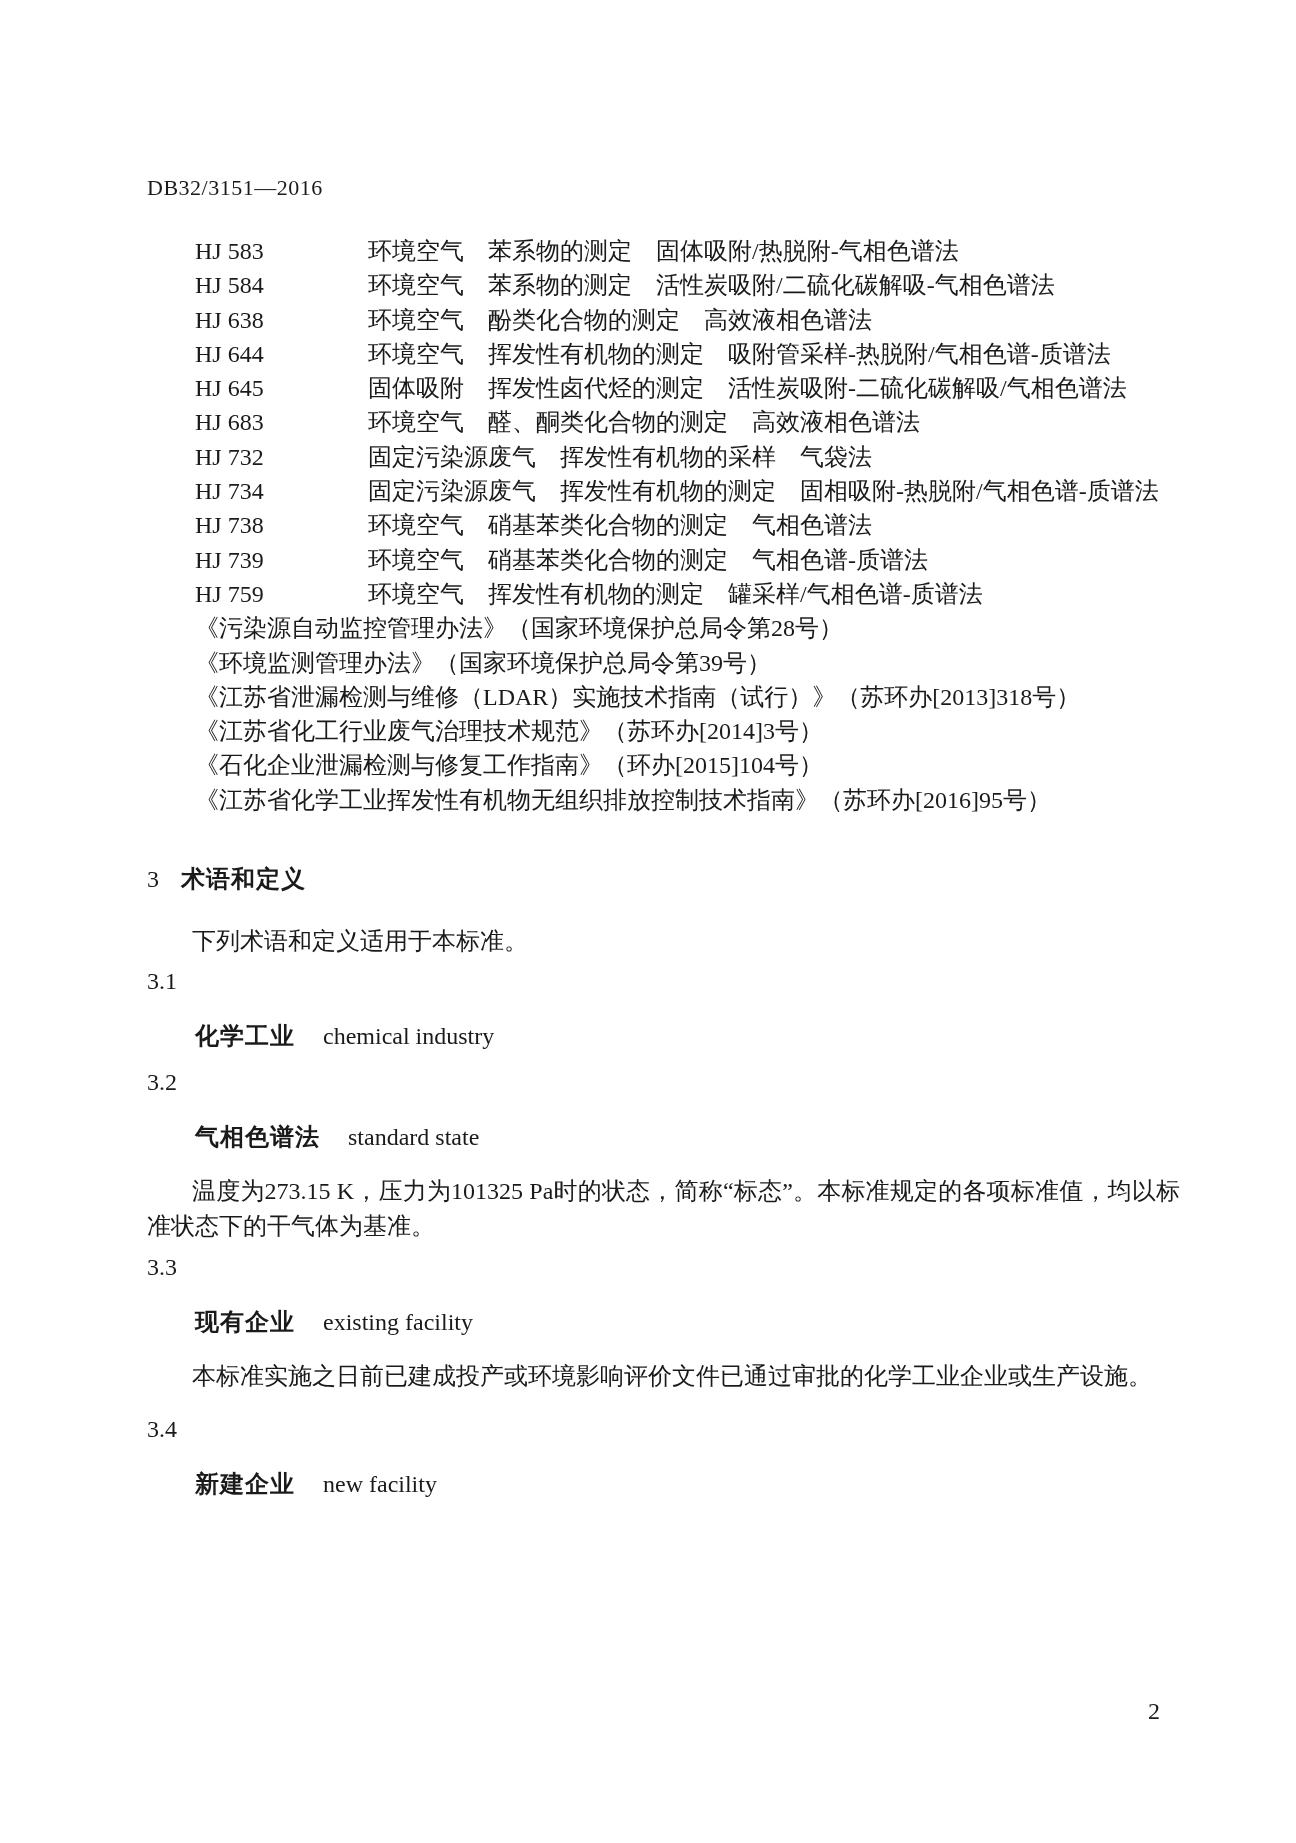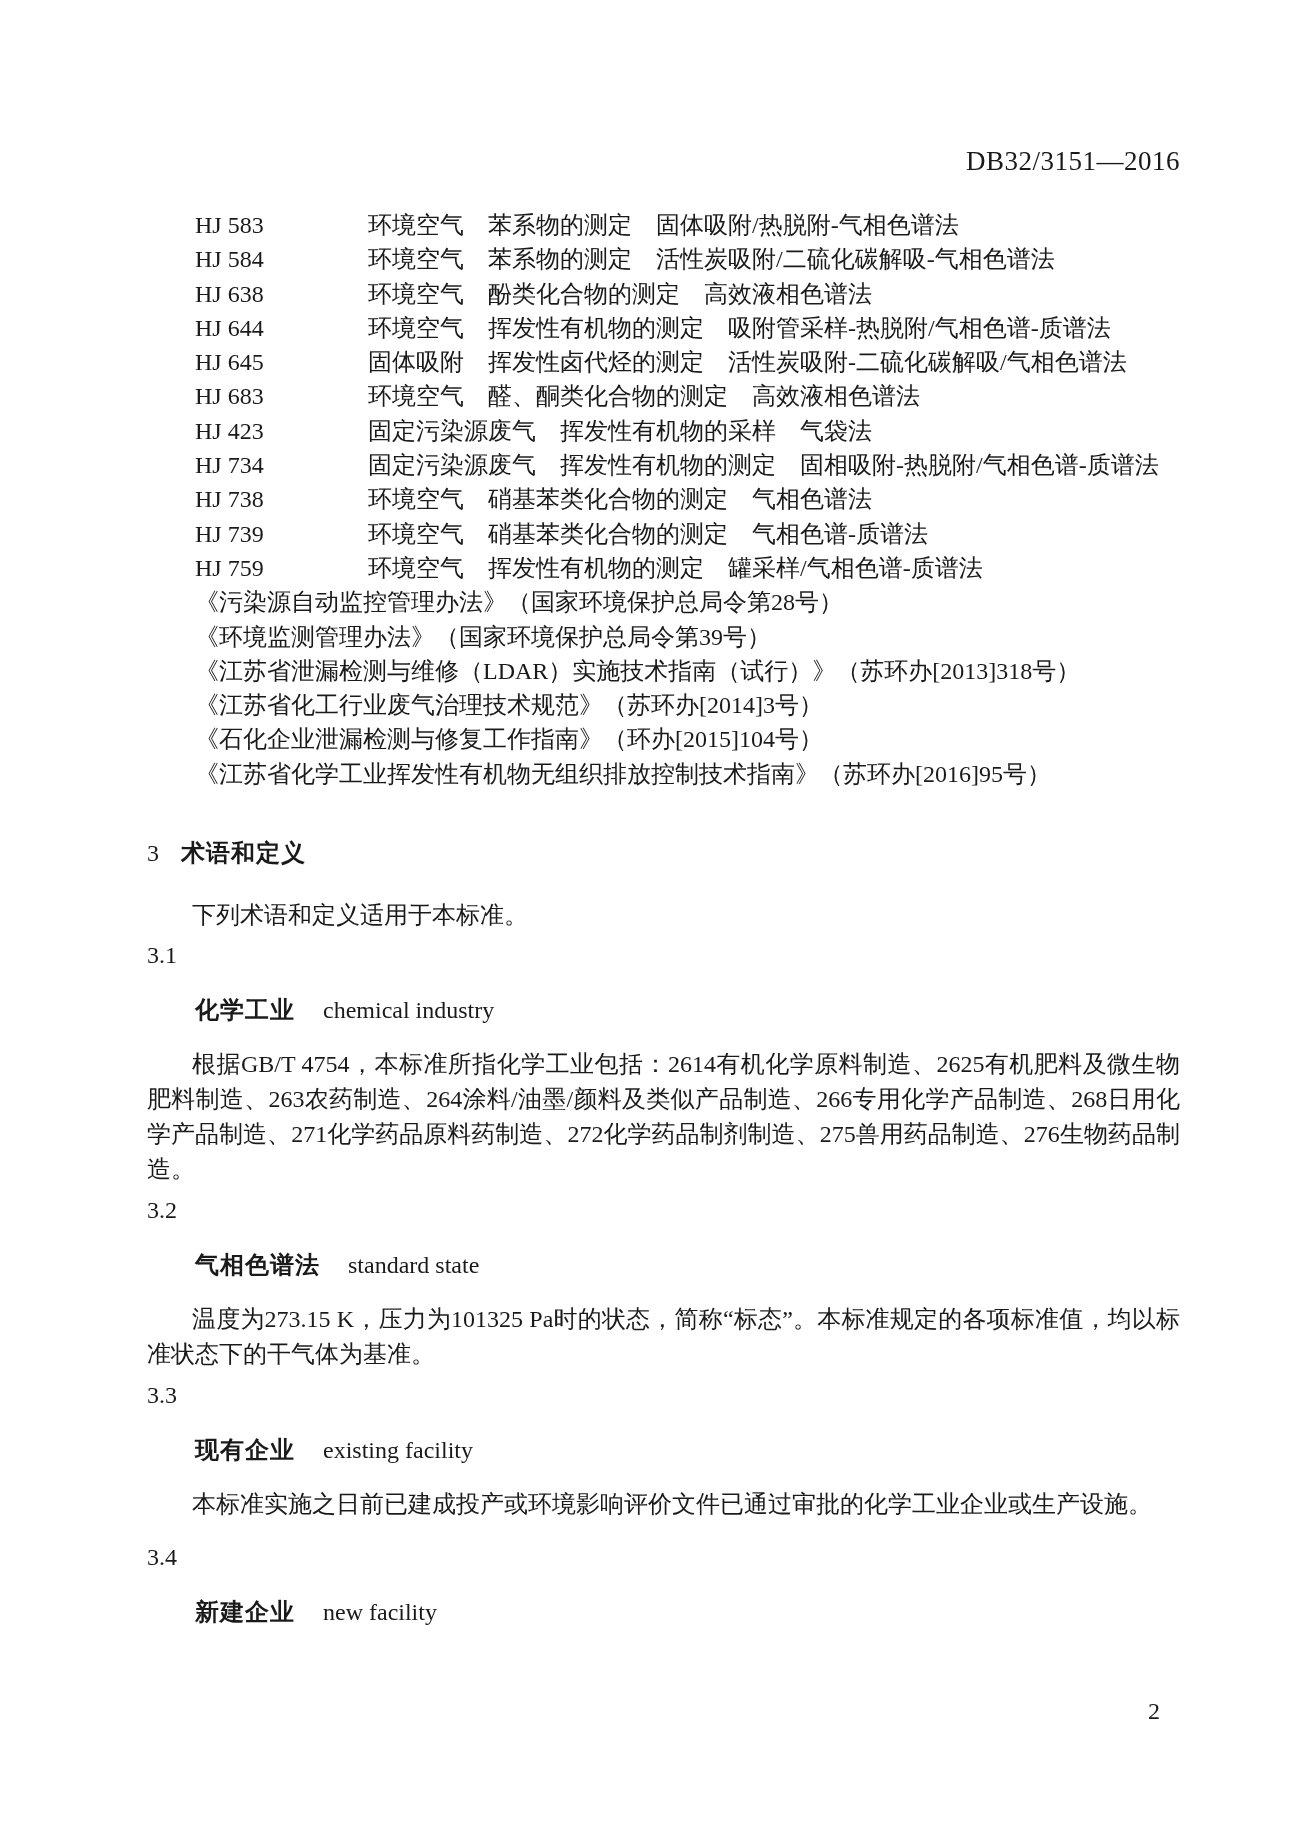--- a/index.html
+++ b/index.html
@@ -9,25 +9,26 @@
     margin:0 auto;
     background:#ffffff;
     box-sizing:border-box;
     padding:146px 116px 0 147px;
     font-family:"Liberation Serif","DejaVu Serif",serif;
     font-size:24px;color:#1a1a1a;
     overflow:hidden;
   }
   
   .doc-header{
-    text-align:right;
+    text-align:left;
     line-height:31px;
-    font-size:27px;
+    font-size:22px;
     letter-spacing:0.5px;
     padding-right:0;
+    margin-top:26px;
   }
   
   .ref-block{margin-top:31px;margin-left:48px;}
   .std-row{display:flex;line-height:34.3px;white-space:nowrap;align-items:center;}
   .std-code{flex:0 0 173px;}
   .std-title{flex:1 1 auto;}
   .ref-row{line-height:34.3px;white-space:nowrap;}
   
   .sec-heading{margin-top:45px;line-height:34px;}
   .sec-no{font-family:"Liberation Serif","DejaVu Serif",serif;margin-right:22px;}
@@ -74,21 +75,21 @@
     </div>
     <div class="std-row">
       <span class="std-code">HJ 645</span>
       <span class="std-title">固体吸附　挥发性卤代烃的测定　活性炭吸附-二硫化碳解吸/气相色谱法</span>
     </div>
     <div class="std-row">
       <span class="std-code">HJ 683</span>
       <span class="std-title">环境空气　醛、酮类化合物的测定　高效液相色谱法</span>
     </div>
     <div class="std-row">
-      <span class="std-code">HJ 423</span>
+      <span class="std-code">HJ 732</span>
       <span class="std-title">固定污染源废气　挥发性有机物的采样　气袋法</span>
     </div>
     <div class="std-row">
       <span class="std-code">HJ 734</span>
       <span class="std-title">固定污染源废气　挥发性有机物的测定　固相吸附-热脱附/气相色谱-质谱法</span>
     </div>
     <div class="std-row">
       <span class="std-code">HJ 738</span>
       <span class="std-title">环境空气　硝基苯类化合物的测定　气相色谱法</span>
     </div>
@@ -112,21 +113,20 @@
   <div class="sec-heading">
     <span class="sec-no">3</span><span class="sec-title">术语和定义</span>
   </div>
 
   <div class="sec-intro">下列术语和定义适用于本标准。</div>
 
   <div class="term-no">3.1</div>
   <div class="term-head">
     <span class="term-zh">化学工业</span><span class="term-en">chemical industry</span>
   </div>
-  <div class="term-def">根据GB/T 4754，本标准所指化学工业包括：2614有机化学原料制造、2625有机肥料及微生物肥料制造、263农药制造、264涂料/油墨/颜料及类似产品制造、266专用化学产品制造、268日用化学产品制造、271化学药品原料药制造、272化学药品制剂制造、275兽用药品制造、276生物药品制造。</div>
 
   <div class="term-no">3.2</div>
   <div class="term-head">
     <span class="term-zh">气相色谱法</span><span class="term-en">standard state</span>
   </div>
   <div class="term-def">温度为273.15 K，压力为101325 Pa时的状态，简称“标态”。本标准规定的各项标准值，均以标准状态下的干气体为基准。</div>
 
   <div class="term-no">3.3</div>
   <div class="term-head">
     <span class="term-zh">现有企业</span><span class="term-en">existing facility</span>

